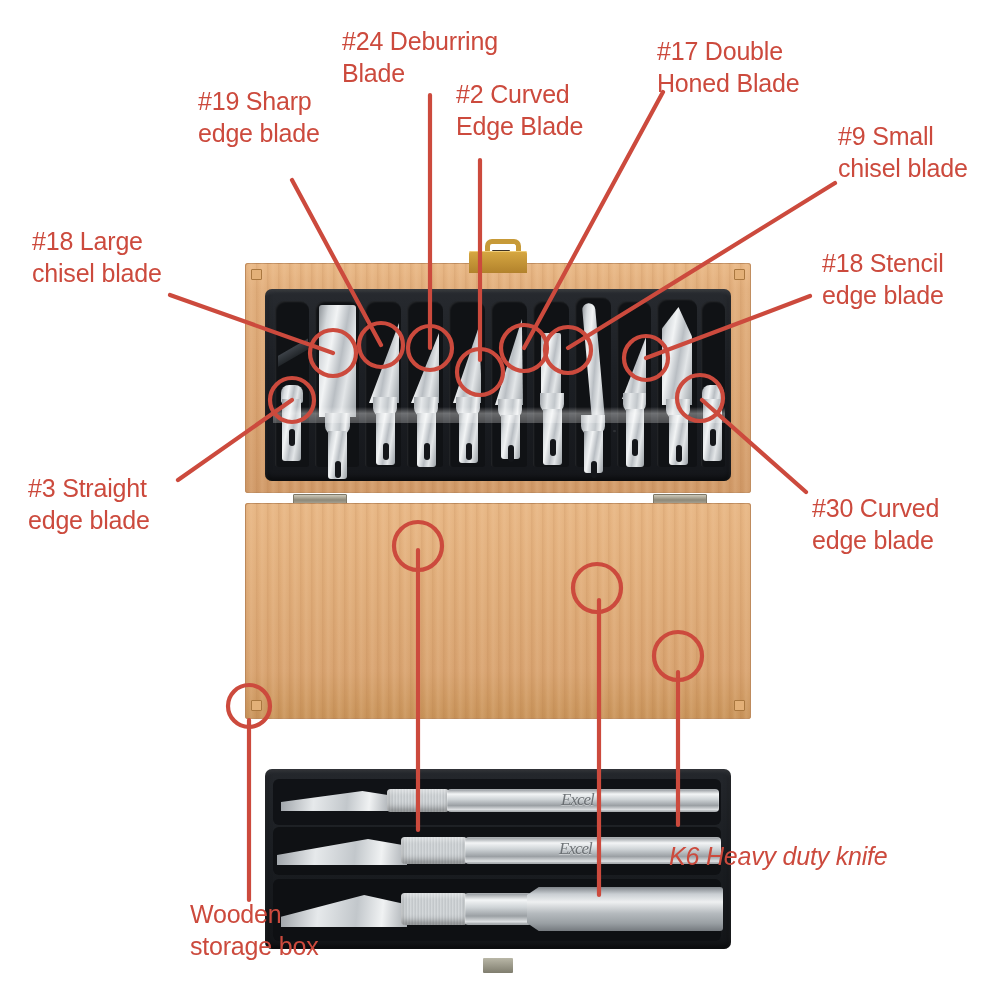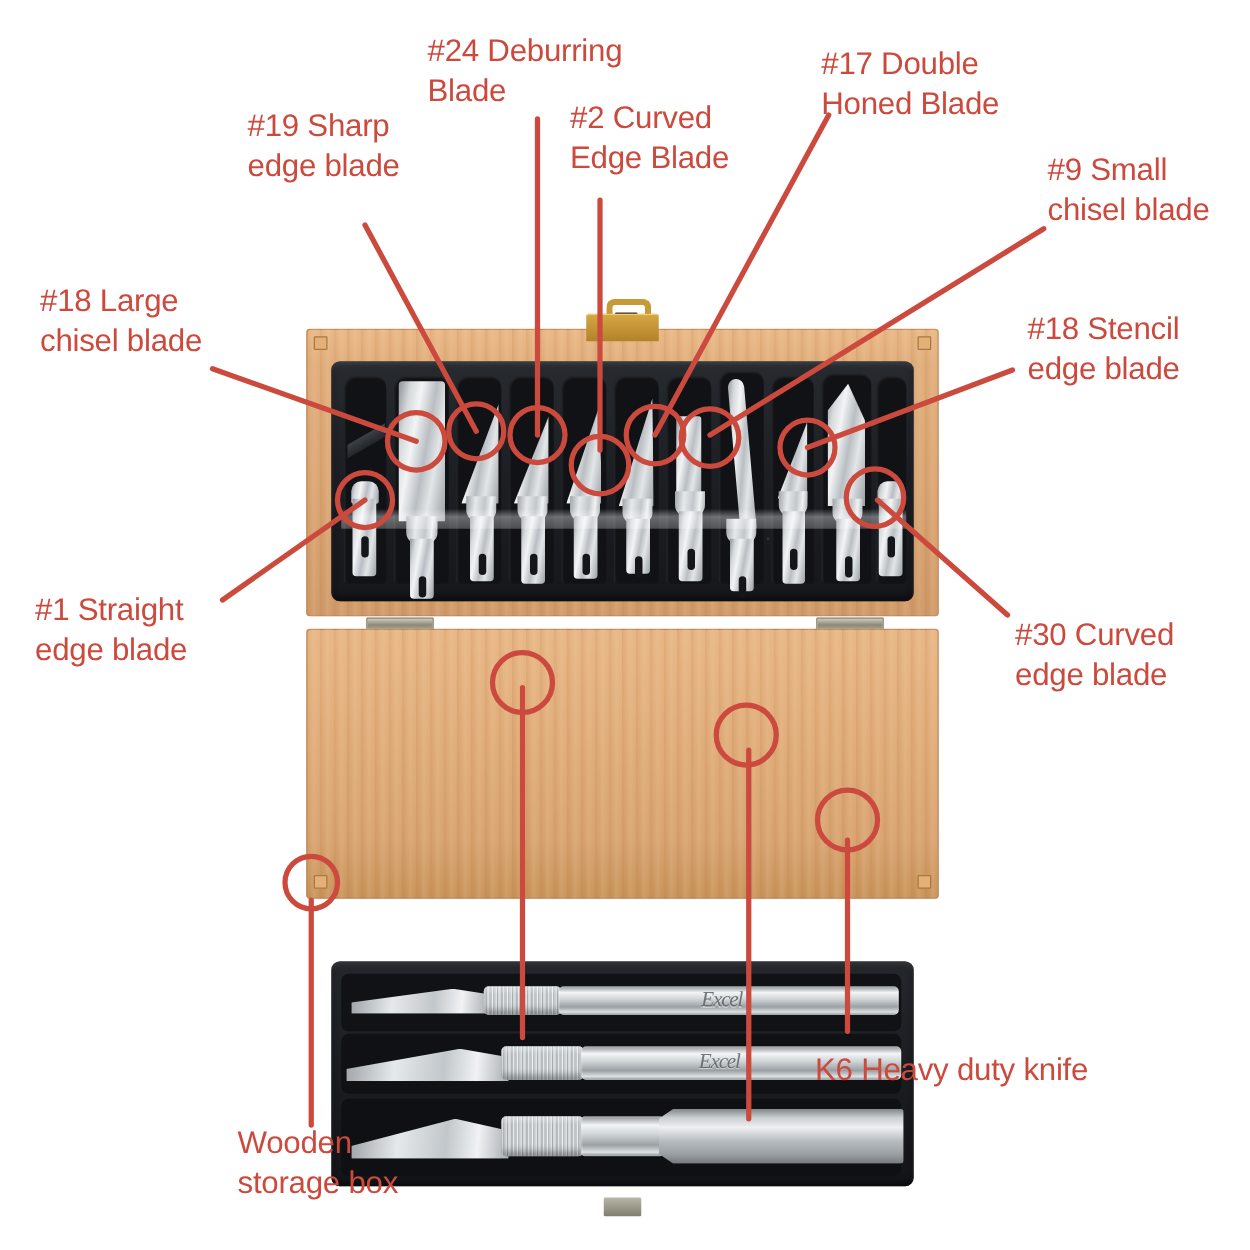--- a/index.html
+++ b/index.html
@@ -324,19 +324,19 @@
   <div class="anno" style="left: 456px; top: 78px; color: rgb(204, 74, 61);">#2 Curved
 Edge Blade</div>
   <div class="anno" style="left: 657px; top: 35px; color: rgb(204, 74, 61);">#17 Double
 Honed Blade</div>
   <div class="anno" style="left: 838px; top: 120px; color: rgb(204, 74, 61);">#9 Small
 chisel blade</div>
   <div class="anno" style="left: 822px; top: 247px; color: rgb(204, 74, 61);">#18 Stencil
 edge blade</div>
   <div class="anno" style="left: 812px; top: 492px; color: rgb(204, 74, 61);">#30 Curved
 edge blade</div>
-  <div class="anno" style="left: 28px; top: 472px; color: rgb(204, 74, 61);">#1 Straight
+  <div class="anno" style="left: 28px; top: 472px; color: rgb(204, 74, 61);">#3 Straight
 edge blade</div>
-  <div class="anno" style="left: 652px; top: 840px; color: rgb(204, 74, 61);">K6 Heavy duty knife</div>
+  <div class="anno" style="left: 669px; top: 840px; color: rgb(204, 74, 61); font-style: italic;">K6 Heavy duty knife</div>
   <div class="anno" style="left: 190px; top: 898px; color: rgb(204, 74, 61);">Wooden
 storage box</div>
 
 </div>
 
 </body></html>

